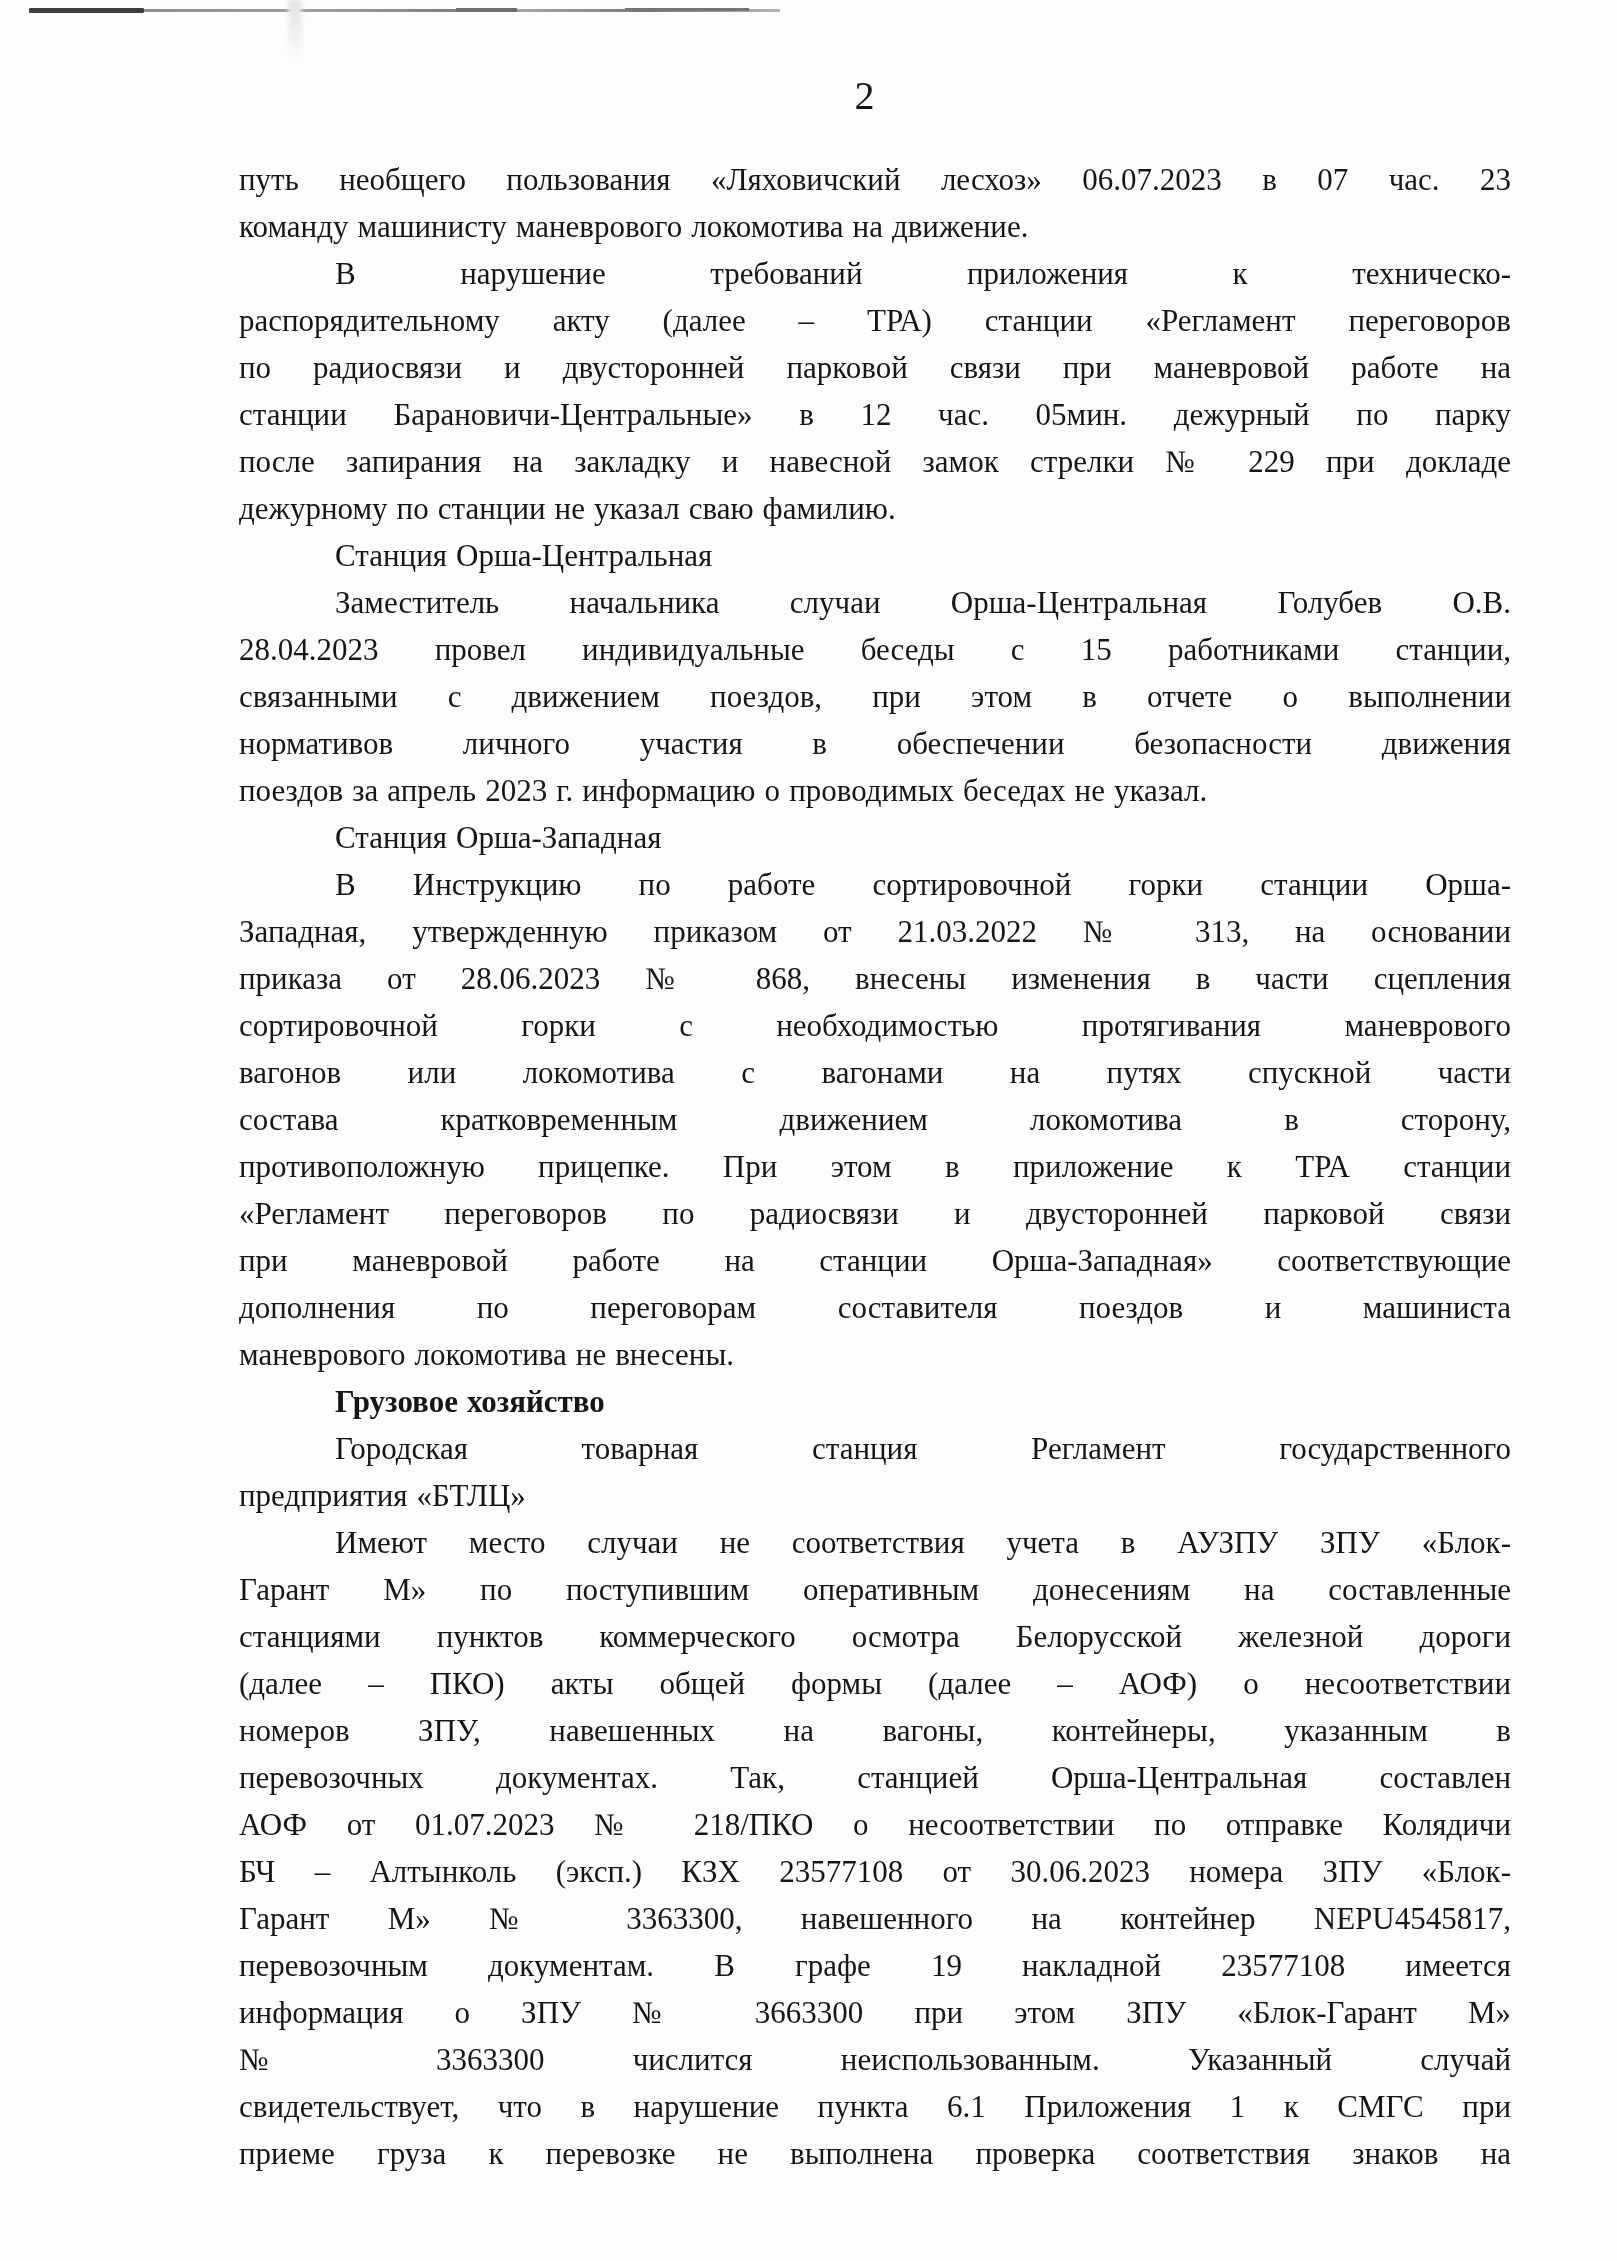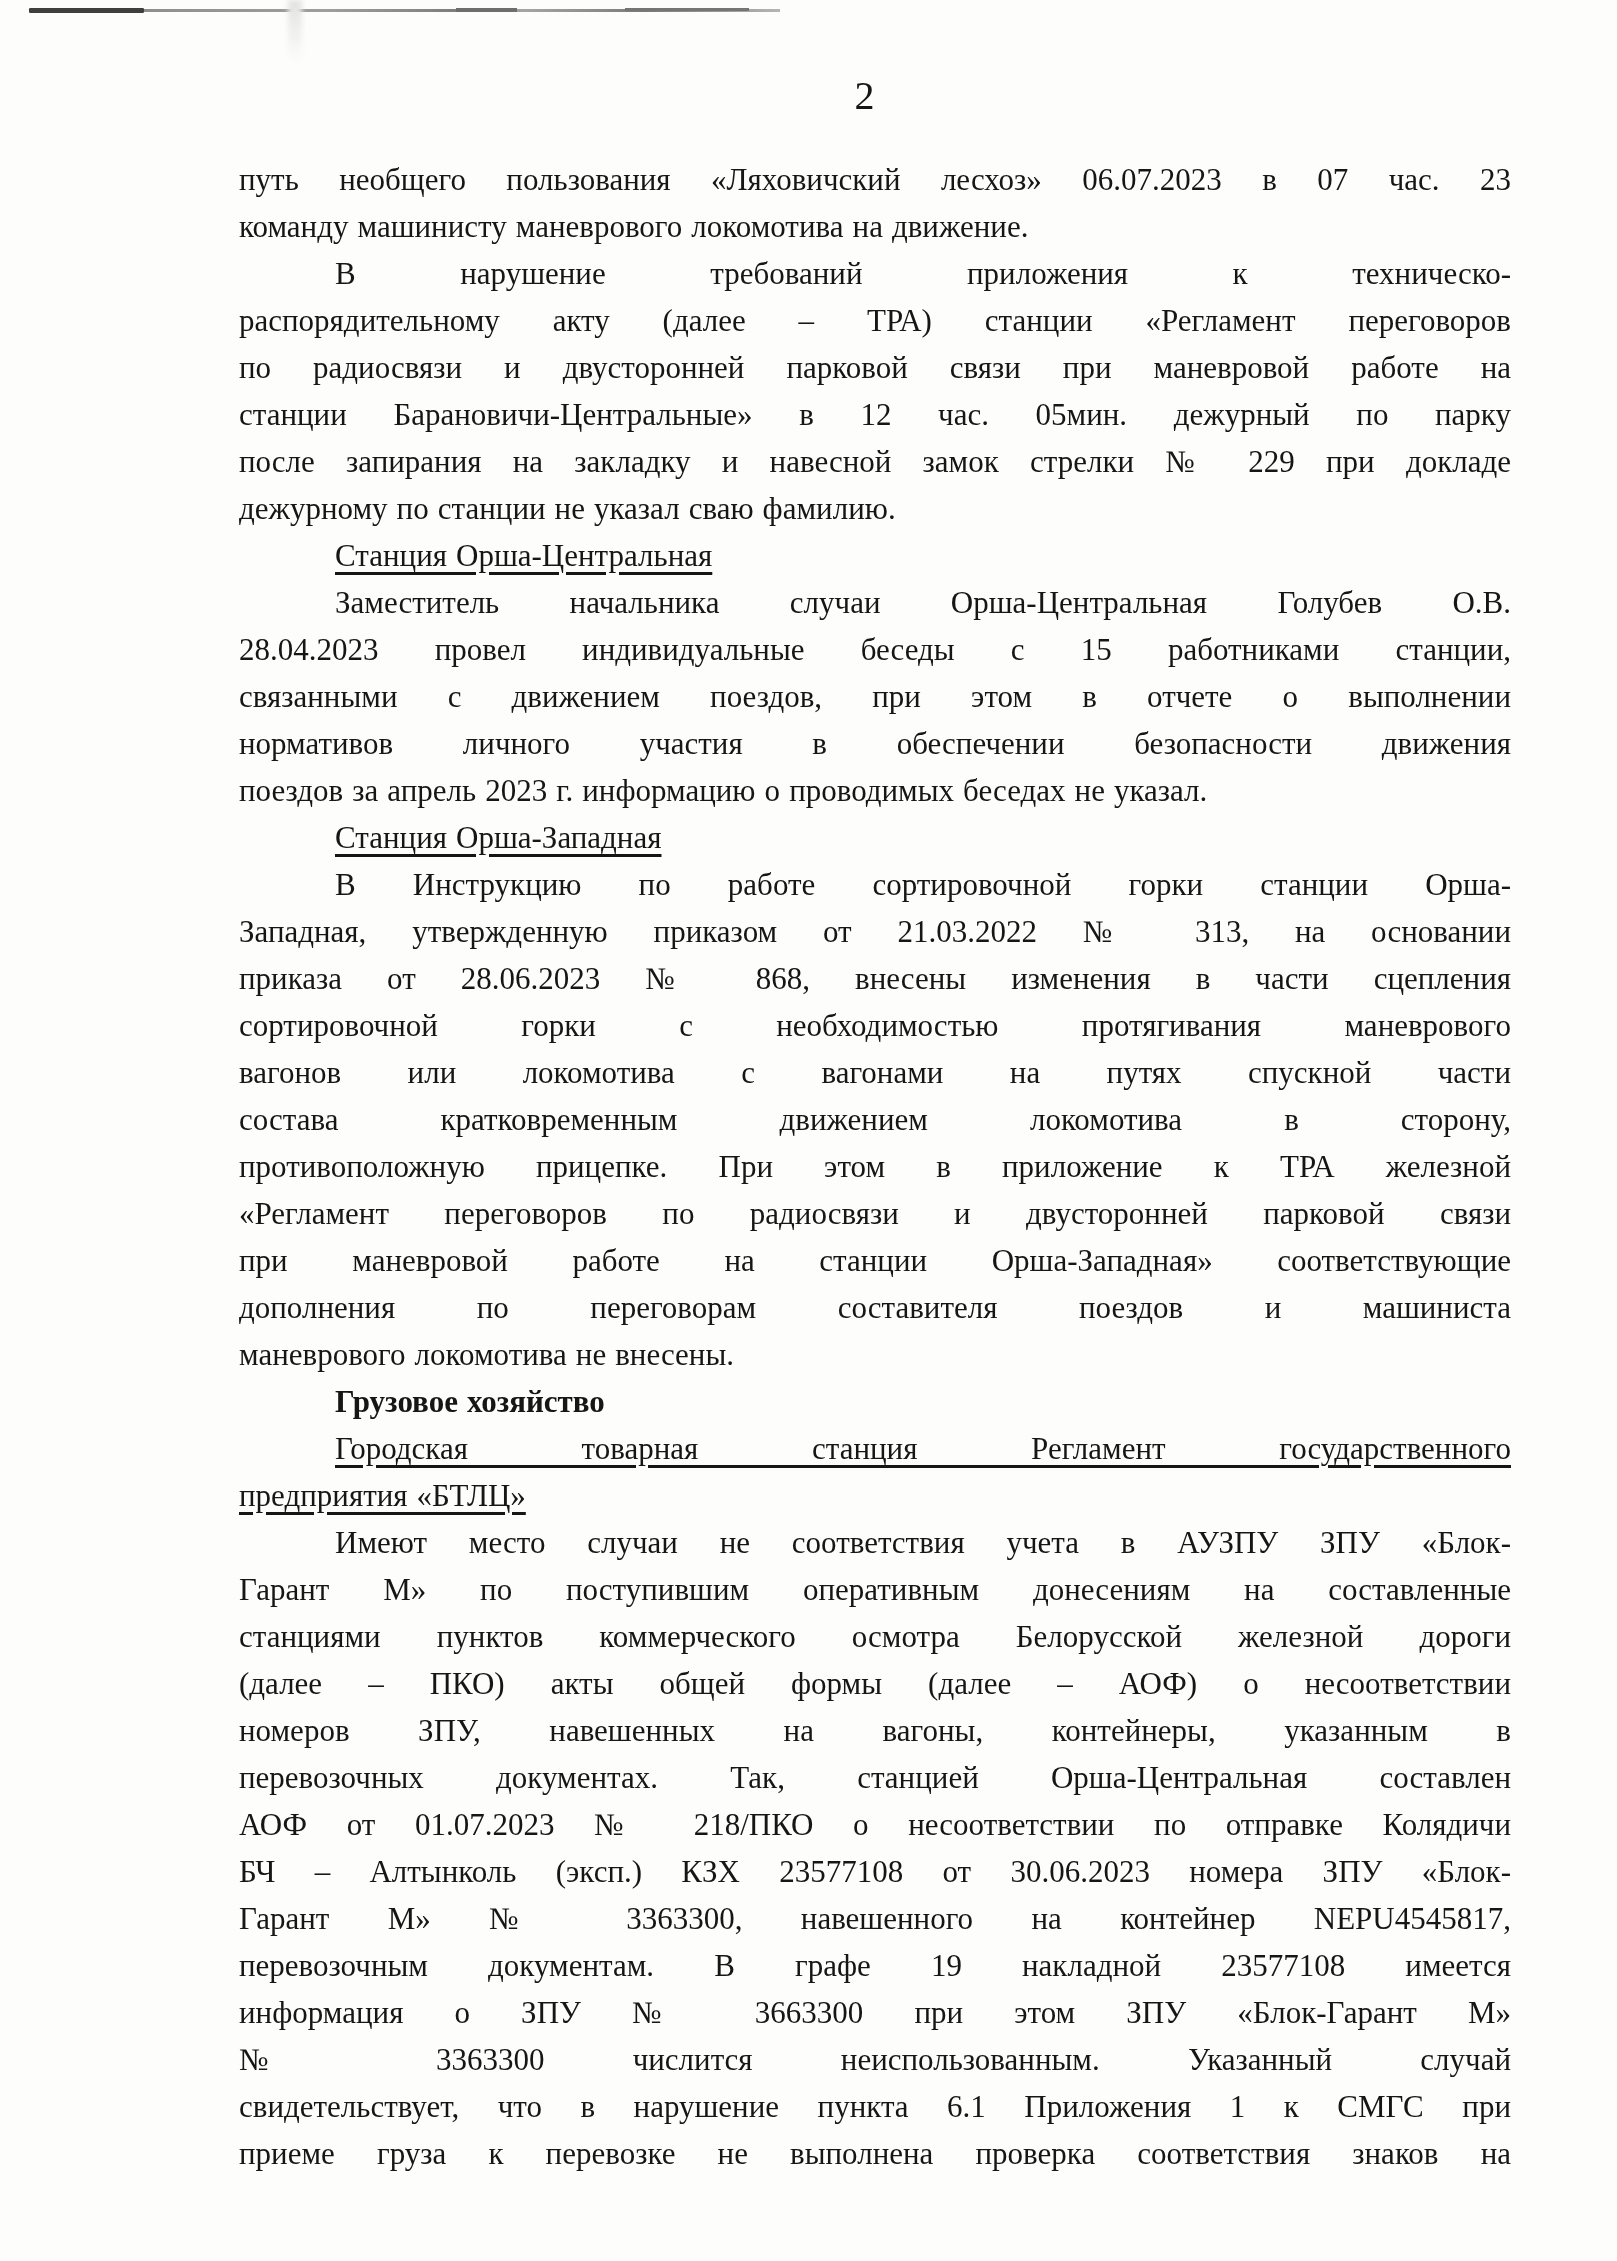--- a/index.html
+++ b/index.html
@@ -49,21 +49,20 @@
     font-size: 31px;
     line-height: 47px;
     text-align: justify;
     text-align-last: justify;
     letter-spacing: 0px;
     word-spacing: 1.3px;
   }
   .line.endline { text-align-last: left; }
   .line.indent { text-indent: 96px; }
   .block.heading-underline .line {
-    text-decoration: underline;
     text-decoration-thickness: 2.6px;
     text-underline-offset: 5.7px;
   }
   .block.heading-bold .line { font-weight: bold; }
 </style>
 </head>
 <body>
 
 <div class="page">
   <div class="artifact-base"></div>
@@ -102,21 +101,21 @@
       <div class="block heading-underline">
         <div class="line indent endline">Станция Орша-Западная</div>
       </div>
       <div class="block body">
         <div class="line indent">В Инструкцию по работе сортировочной горки станции Орша-</div>
         <div class="line">Западная, утвержденную приказом от 21.03.2022 № 313, на основании</div>
         <div class="line">приказа от 28.06.2023 № 868, внесены изменения в части сцепления</div>
         <div class="line">сортировочной горки с необходимостью протягивания маневрового</div>
         <div class="line">вагонов или локомотива с вагонами на путях спускной части</div>
         <div class="line">состава кратковременным движением локомотива в сторону,</div>
-        <div class="line">противоположную прицепке. При этом в приложение к ТРА железной</div>
+        <div class="line">противоположную прицепке. При этом в приложение к ТРА станции</div>
         <div class="line">«Регламент переговоров по радиосвязи и двусторонней парковой связи</div>
         <div class="line">при маневровой работе на станции Орша-Западная» соответствующие</div>
         <div class="line">дополнения по переговорам составителя поездов и машиниста</div>
         <div class="line endline">маневрового локомотива не внесены.</div>
       </div>
       <div class="block heading-bold">
         <div class="line indent endline">Грузовое хозяйство</div>
       </div>
       <div class="block heading-underline">
         <div class="line indent">Городская товарная станция Регламент государственного</div>

